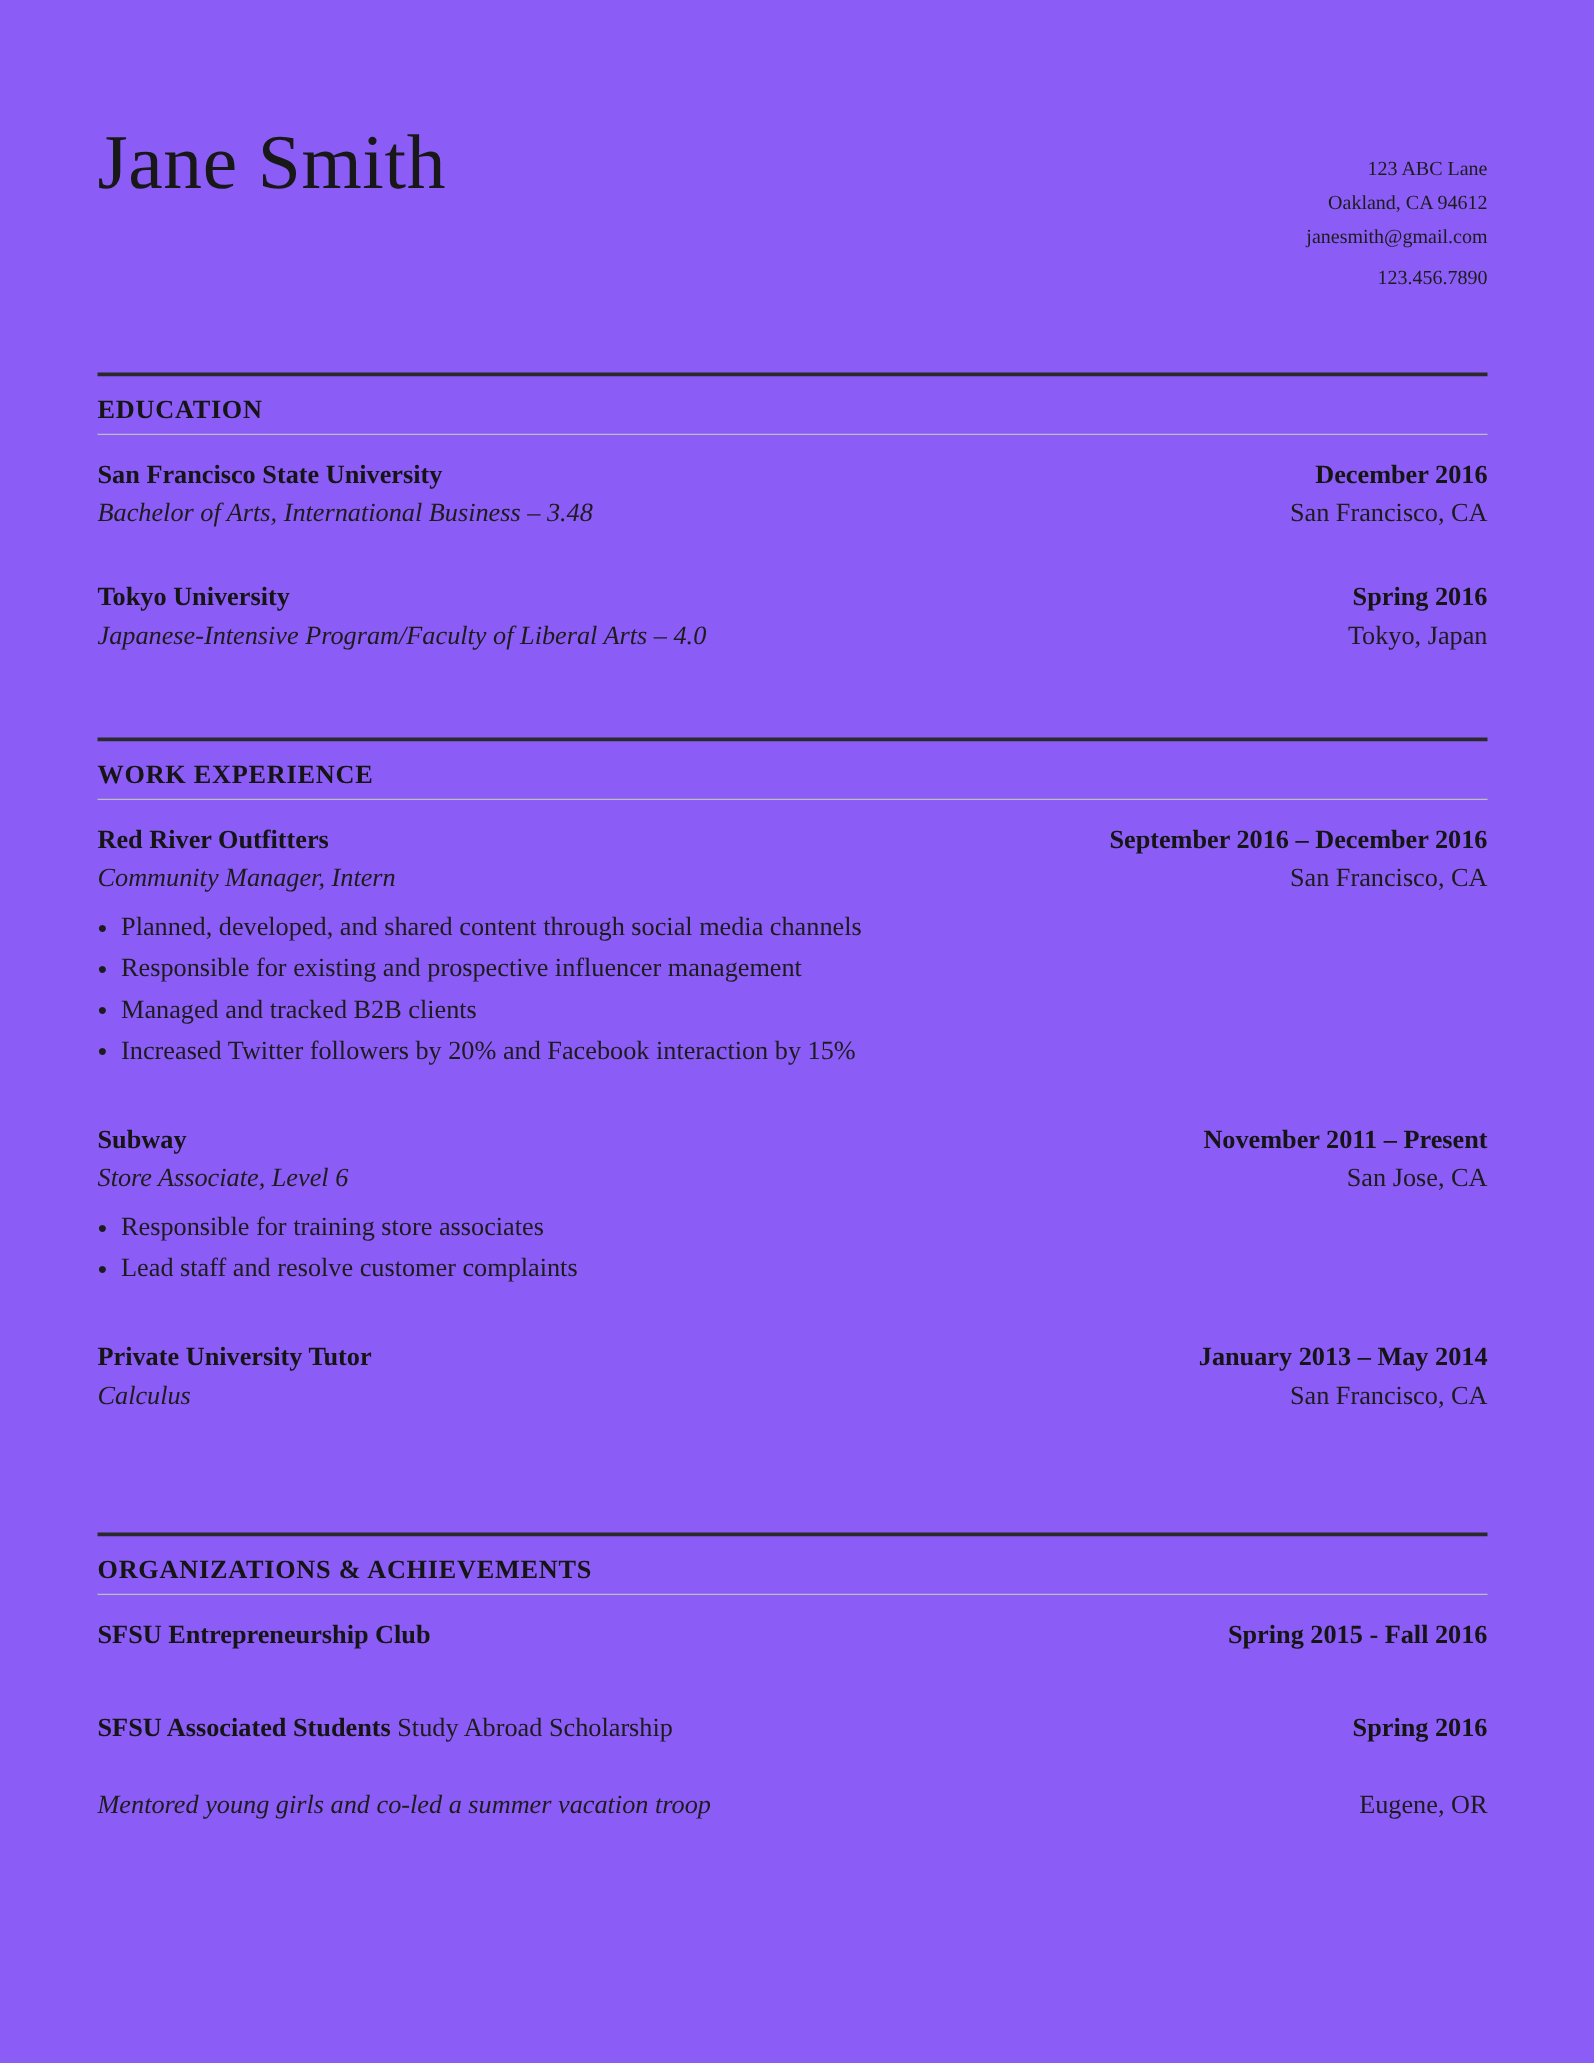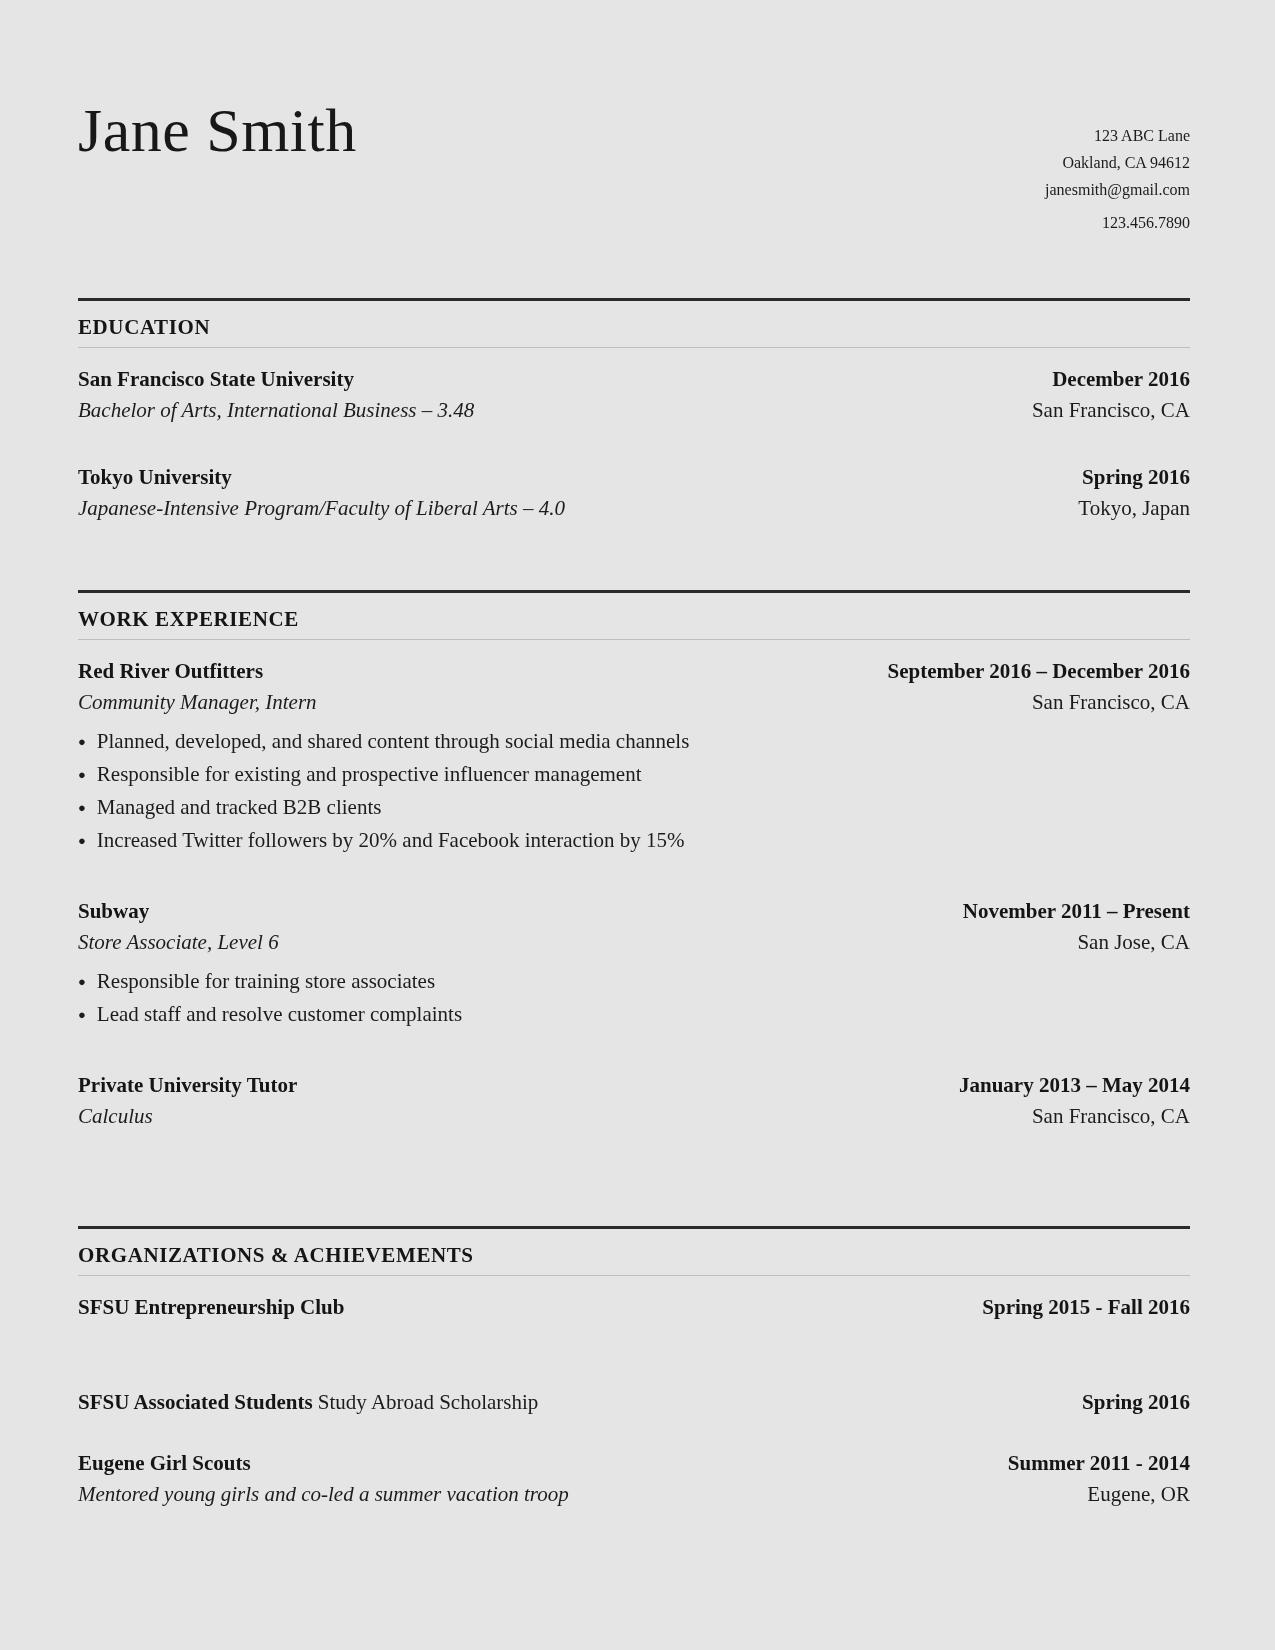--- a/index.html
+++ b/index.html
@@ -1,21 +1,21 @@
 <!DOCTYPE html>
 <html><head>
 <meta charset="utf-8">
 <style>
   html, body { margin: 0; padding: 0; background: #ffffff; }
   .page {
     position: relative;
     width: 1275px;
     height: 1650px;
     margin: 0 auto;
-    background: #e5e5e5;
+    background: #8b5cf6;
     box-sizing: border-box;
     padding: 90px 85px 0 78px;
     font-family: "Liberation Serif", "DejaVu Serif", serif;
     color: #1c1c1c;
     overflow: hidden;
   }
 
   
   .top {
     display: flex;
@@ -53,21 +53,21 @@
     font-size: 21px;
     font-weight: 700;
     letter-spacing: 0.6px;
     color: #151515;
   }
 
   
   .entry { margin-top: 16px; }
   .mt-36 { margin-top: 36px; }
   .mt-39 { margin-top: 39px; }
-  .mt-44 { margin-top: 64px; text-align: right; }
+  .mt-44 { margin-top: 44px; text-align: right; }
   .mt-30 { margin-top: 30px; }
 
   .row {
     display: flex;
     justify-content: space-between;
     align-items: baseline;
     font-size: 21px;
     line-height: 31px;
   }
   .etitle { font-weight: 700; color: #151515; }
@@ -196,23 +196,19 @@
 
     <div class="entry mt-44">
       <div class="row">
         <span><span class="etitle">SFSU Associated Students</span> <span class="etitle-suffix">Study Abroad Scholarship</span></span>
         <span class="edate">Spring 2016</span>
       </div>
     </div>
 
     <div class="entry mt-30">
       <div class="row">
-        <span class="etitle">Eugene Girl Scouts</span>
-        <span class="edate">Summer 2011 - 2014</span>
-      </div>
-      <div class="row">
         <span class="esub">Mentored young girls and co-led a summer vacation troop</span>
         <span class="eloc">Eugene, OR</span>
       </div>
     </div>
   </section>
 
 </div>
 
 </body></html>

